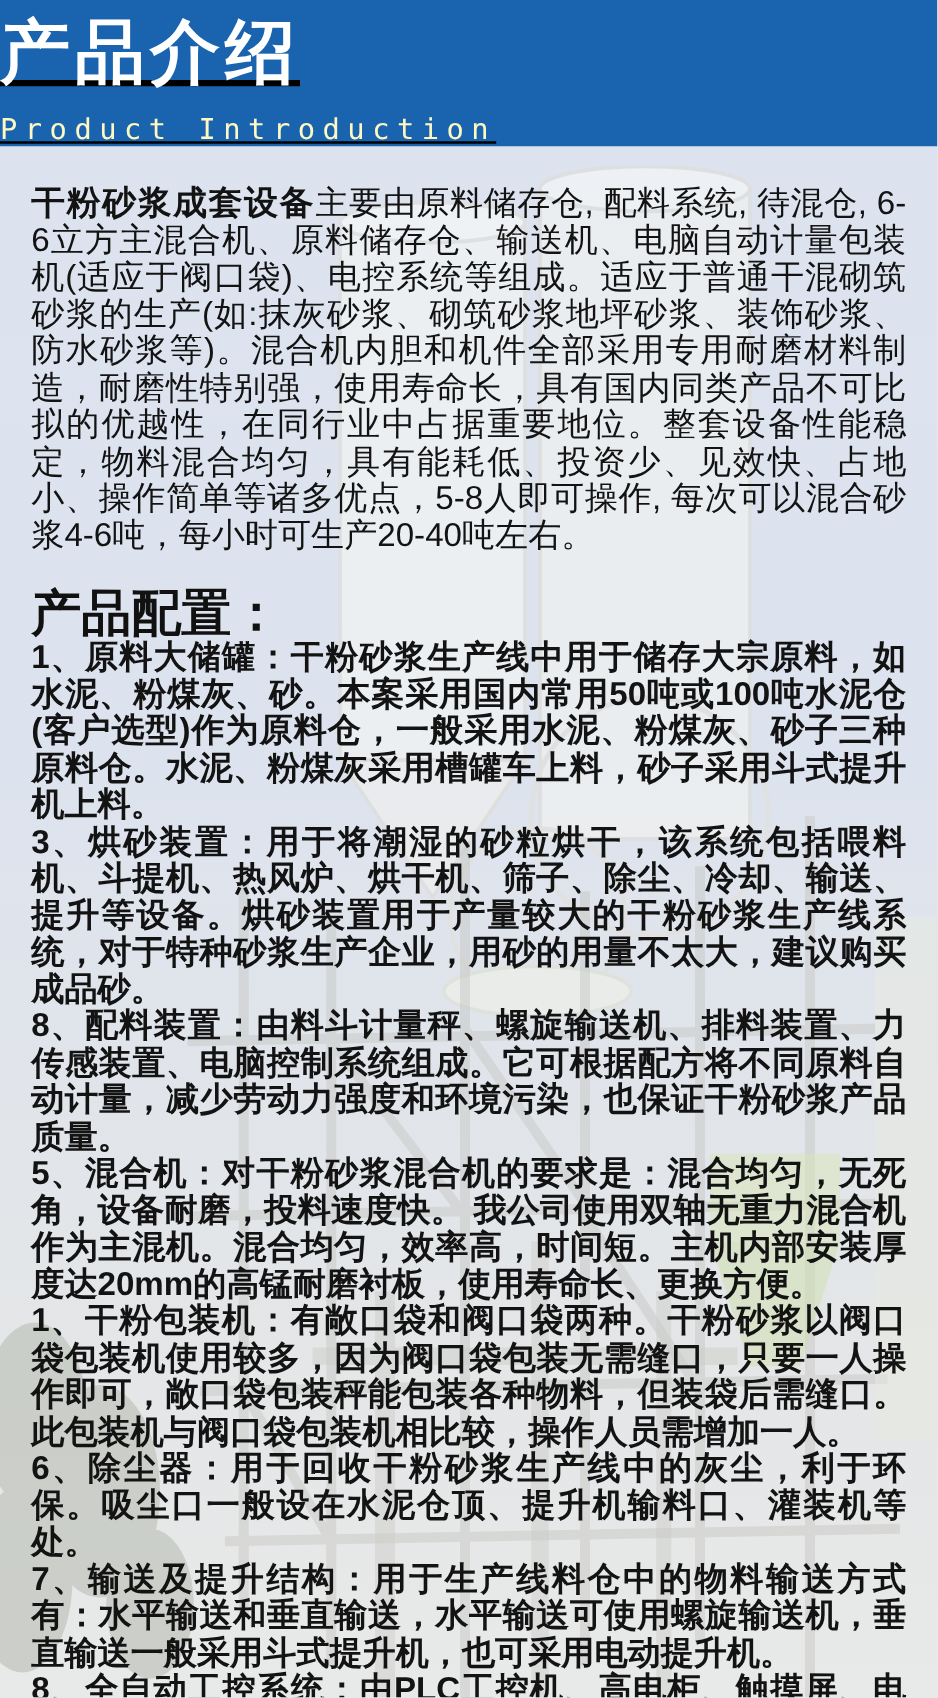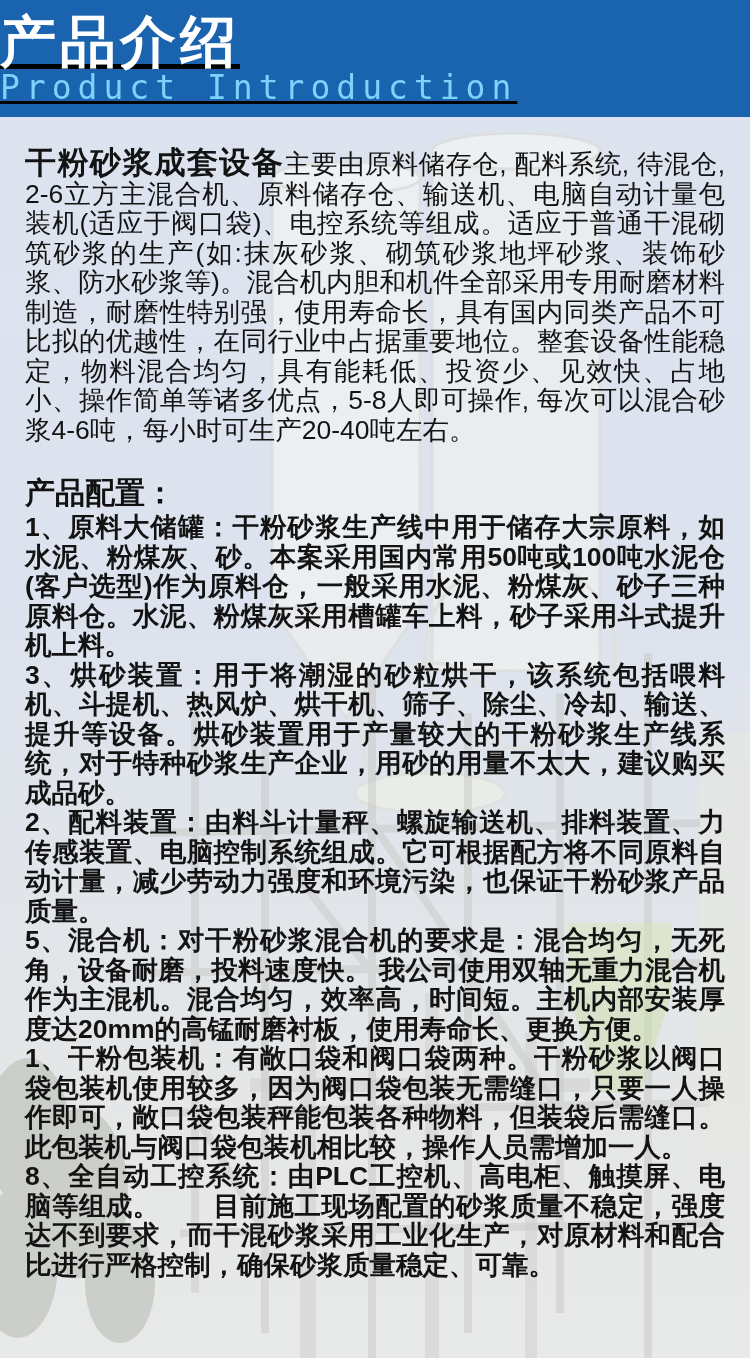--- a/index.html
+++ b/index.html
@@ -16,45 +16,45 @@
   .hdr{
     position:relative;z-index:2;height:117px;background:#1a63ae;
     text-decoration:underline;
   }
   .hdr h1{
     margin:0;padding-top:12px;
     font-size:56px;line-height:60px;font-weight:bold;color:#ffffff;
     letter-spacing:4px;
   }
   .hdr .sub{
-    margin-top:1px;
+    margin-top:17px;
     font-family:"DejaVu Sans Mono","Liberation Mono",monospace;
-    font-size:33px;line-height:30px;color:#7dd3fc;letter-spacing:6px;
+    font-size:23px;line-height:30px;color:#fef9c3;letter-spacing:6px;
   }
   
   .watermark{
     position:absolute;left:0;top:133px;width:750px;height:1225px;z-index:0;
     pointer-events:none;
   }
   
   main{
     position:relative;z-index:1;
     padding:0 25px;color:#131313;
   }
   .intro{
     margin:31px 0 0 0;
     font-size:26.5px;line-height:29.5px;
     text-align:justify;text-justify:inter-ideograph;
   }
   .intro .lead{
-    font-size:31px;font-weight:bold;letter-spacing:1px;
+    font-size:27px;font-weight:bold;letter-spacing:1px;
   }
   .cfg-h{
     margin:31px 0 3px 0;
-    font-size:30px;line-height:34px;font-weight:bold;color:#111;
+    font-size:40px;line-height:34px;font-weight:bold;color:#111;
   }
   .item{
     margin:0;
     font-size:26.5px;line-height:29.5px;
     text-align:justify;text-justify:inter-ideograph;font-weight:bold;
   }
 </style>
 </head>
 <body>
 
@@ -110,25 +110,27 @@
 
     <g opacity="0.45" fill="#cbccc8">
       <rect x="300" y="900" width="16" height="325"></rect>
       <rect x="425" y="860" width="14" height="365"></rect>
       <rect x="525" y="900" width="12" height="325"></rect>
       <rect x="250" y="945" width="340" height="14"></rect>
     </g>
   </svg>
 
   <main>
-    <p class="intro"><strong class="lead">干粉砂浆成套设备</strong><span>主要由原料储存仓, 配料系统, 待混仓, 2-6立方主混合机、原料储存仓、输送机、电脑自动计量包装机(适应于阀口袋)、电控系统等组成。适应于普通干混砌筑砂浆的生产(如:抹灰砂浆、砌筑砂浆地坪砂浆、装饰砂浆、防水砂浆等)。混合机内胆和机件全部采用专用耐磨材料制造，耐磨性特别强，使用寿命长，具有国内同类产品不可比拟的优越性，在同行业中占据重要地位。整套设备性能稳定，物料混合均匀，具有能耗低、投资少、见效快、占地小、操作简单等诸多优点，5-8人即可操作, 每次可以混合砂浆4-6吨，每小时可生产20-40吨左右。</span></p>
+    <p class="intro"><strong class="lead">干粉砂浆成套设备</strong><span>主要由原料储存仓, 配料系统, 待混仓, 6-6立方主混合机、原料储存仓、输送机、电脑自动计量包装机(适应于阀口袋)、电控系统等组成。适应于普通干混砌筑砂浆的生产(如:抹灰砂浆、砌筑砂浆地坪砂浆、装饰砂浆、防水砂浆等)。混合机内胆和机件全部采用专用耐磨材料制造，耐磨性特别强，使用寿命长，具有国内同类产品不可比拟的优越性，在同行业中占据重要地位。整套设备性能稳定，物料混合均匀，具有能耗低、投资少、见效快、占地小、操作简单等诸多优点，5-8人即可操作, 每次可以混合砂浆4-6吨，每小时可生产20-40吨左右。</span></p>
 
     <h2 class="cfg-h">产品配置：</h2>
 
     <p class="item">1、原料大储罐：干粉砂浆生产线中用于储存大宗原料，如水泥、粉煤灰、砂。本案采用国内常用50吨或100吨水泥仓(客户选型)作为原料仓，一般采用水泥、粉煤灰、砂子三种原料仓。水泥、粉煤灰采用槽罐车上料，砂子采用斗式提升机上料。</p>
     <p class="item">3、烘砂装置：用于将潮湿的砂粒烘干，该系统包括喂料机、斗提机、热风炉、烘干机、筛子、除尘、冷却、输送、提升等设备。烘砂装置用于产量较大的干粉砂浆生产线系统，对于特种砂浆生产企业，用砂的用量不太大，建议购买成品砂。</p>
-    <p class="item">2、配料装置：由料斗计量秤、螺旋输送机、排料装置、力传感装置、电脑控制系统组成。它可根据配方将不同原料自动计量，减少劳动力强度和环境污染，也保证干粉砂浆产品质量。</p>
+    <p class="item">8、配料装置：由料斗计量秤、螺旋输送机、排料装置、力传感装置、电脑控制系统组成。它可根据配方将不同原料自动计量，减少劳动力强度和环境污染，也保证干粉砂浆产品质量。</p>
     <p class="item">5、混合机：对干粉砂浆混合机的要求是：混合均匀，无死角，设备耐磨，投料速度快。 我公司使用双轴无重力混合机作为主混机。混合均匀，效率高，时间短。主机内部安装厚度达20mm的高锰耐磨衬板，使用寿命长、更换方便。</p>
     <p class="item">1、干粉包装机：有敞口袋和阀口袋两种。干粉砂浆以阀口袋包装机使用较多，因为阀口袋包装无需缝口，只要一人操作即可，敞口袋包装秤能包装各种物料，但装袋后需缝口。此包装机与阀口袋包装机相比较，操作人员需增加一人。</p>
+    <p class="item">6、除尘器：用于回收干粉砂浆生产线中的灰尘，利于环保。吸尘口一般设在水泥仓顶、提升机输料口、灌装机等处。</p>
+    <p class="item">7、输送及提升结构：用于生产线料仓中的物料输送方式有：水平输送和垂直输送，水平输送可使用螺旋输送机，垂直输送一般采用斗式提升机，也可采用电动提升机。</p>
     <p class="item">8、全自动工控系统：由PLC工控机、高电柜、触摸屏、电脑等组成。　　目前施工现场配置的砂浆质量不稳定，强度达不到要求，而干混砂浆采用工业化生产，对原材料和配合比进行严格控制，确保砂浆质量稳定、可靠。</p>
   </main>
 
 </div>
 
 </body></html>

